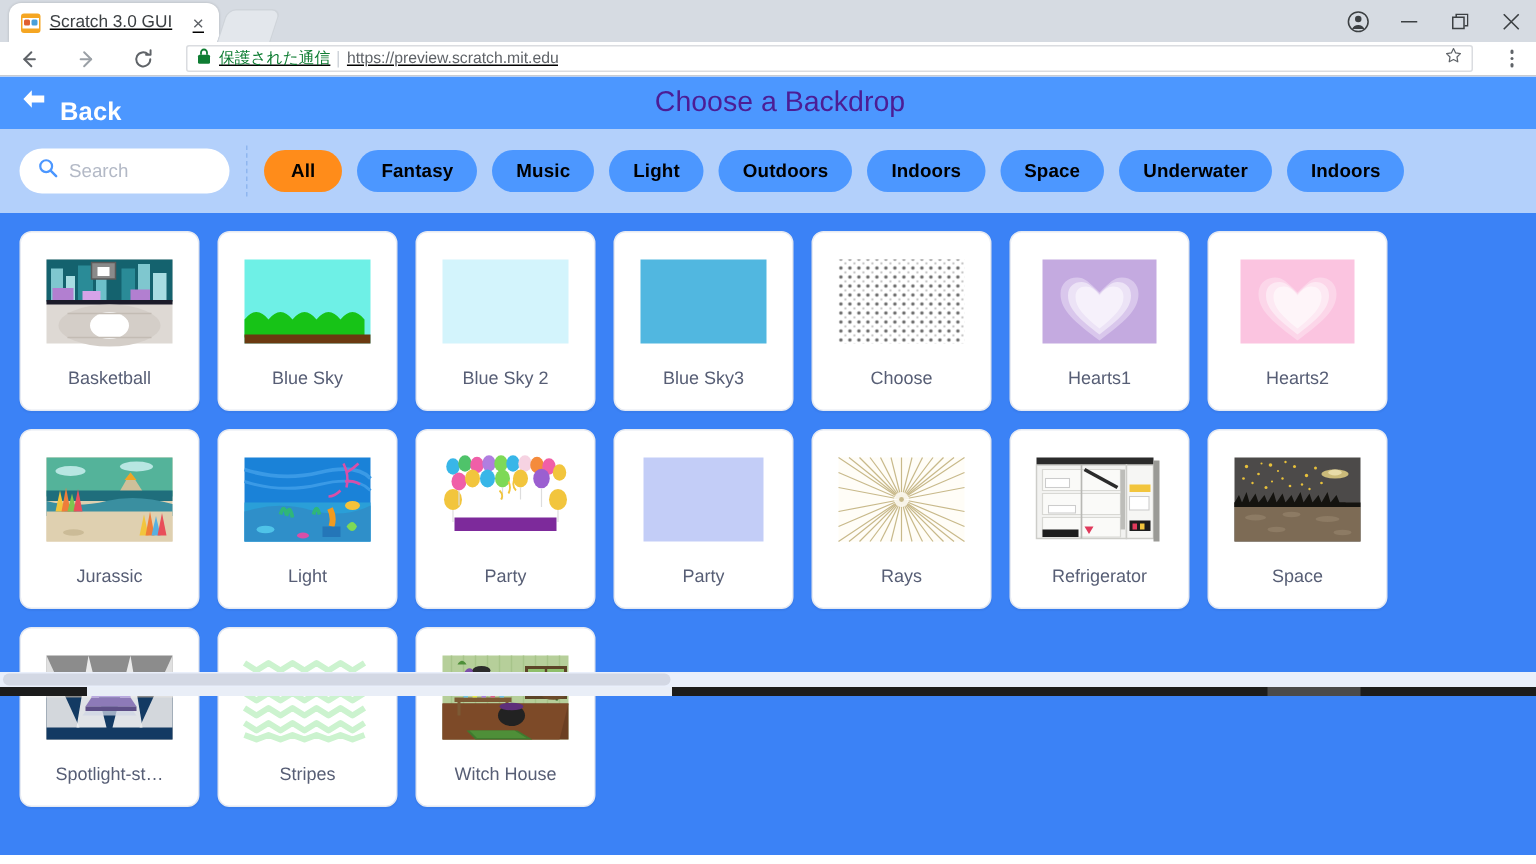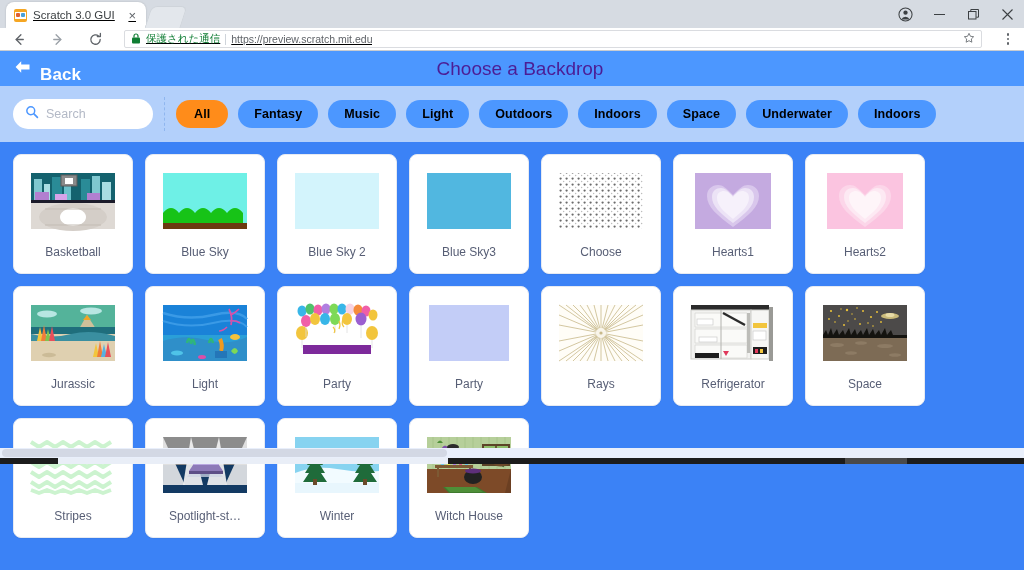--- a/index.html
+++ b/index.html
@@ -613,66 +613,52 @@
               <ellipse cx="34" cy="56" rx="6" ry="1.8" fill="#8d7b64"></ellipse>
               <ellipse cx="78" cy="58" rx="6" ry="1.8" fill="#8d7b64"></ellipse>
             </svg>
           </div>
           <div class="card-label">Space</div>
         </div>
 
         <div class="card">
           <div class="thumb">
             <svg class="thumb-img" viewBox="0 0 96 72">
-              <rect x="6" y="8" width="84" height="56" fill="#ffffff"></rect>
-              <g stroke="#ccf3cf" stroke-width="4" fill="none" stroke-linejoin="round">
-                <path d="M6 13l8 5 8-5 8 5 8-5 8 5 8-5 8 5 8-5 8 5 8-5"></path>
-                <path d="M6 23l8 5 8-5 8 5 8-5 8 5 8-5 8 5 8-5 8 5 8-5"></path>
-                <path d="M6 33l8 5 8-5 8 5 8-5 8 5 8-5 8 5 8-5 8 5 8-5"></path>
-                <path d="M6 43l8 5 8-5 8 5 8-5 8 5 8-5 8 5 8-5 8 5 8-5"></path>
-                <path d="M6 53l8 5 8-5 8 5 8-5 8 5 8-5 8 5 8-5 8 5 8-5"></path>
-                <path d="M6 61l8 3 8-3 8 3 8-3 8 3 8-3 8 3 8-3 8 3 8-3"></path>
-              </g>
-            </svg>
-          </div>
-          <div class="card-label">Stripes</div>
-        </div>
-
-        <div class="card">
-          <div class="thumb">
-            <svg class="thumb-img" viewBox="0 0 96 72">
               <rect x="6" y="8" width="84" height="56" fill="#8c8c8c"></rect>
               <rect x="6" y="36" width="84" height="28" fill="#133a63"></rect>
               <path d="M6 8l22 48L6 56z" fill="#e9e9e9" opacity="0.9"></path>
               <path d="M34 8L26 56h20z" fill="#f2f2f2" opacity="0.92"></path>
               <path d="M62 8l8 48H50z" fill="#f2f2f2" opacity="0.92"></path>
               <path d="M90 8L68 56h22z" fill="#e9e9e9" opacity="0.9"></path>
               <path d="M30 48h36l-6-8H36z" fill="#cfd6e4" opacity="0.75"></path>
               <path d="M36 36h26l4 6H32z" fill="#8d7ab8"></path>
               <path d="M36 33h26v3H36z" fill="#b9a8e0"></path>
               <path d="M32 42h34v3H32z" fill="#5e4f87"></path>
             </svg>
           </div>
           <div class="card-label">Spotlight-st…</div>
         </div>
 
         <div class="card">
           <div class="thumb">
             <svg class="thumb-img" viewBox="0 0 96 72">
-              <rect x="6" y="8" width="84" height="56" fill="#87d3f0"></rect>
-              <path d="M6 44q20-8 42-4t42 2v22H6z" fill="#f2fbff"></path>
-              <rect x="6" y="54" width="84" height="10" fill="#e8f6fd"></rect>
-              <path d="M26 22l8 14h-16zM26 28l10 16H16zM26 35l12 18H14z" fill="#1f6b3a"></path>
-              <rect x="24" y="50" width="4" height="6" fill="#6b4a2a"></rect>
-              <path d="M76 22l8 14h-16zM76 28l10 16H66zM76 35l12 18H64z" fill="#1f6b3a"></path>
-              <rect x="74" y="50" width="4" height="6" fill="#6b4a2a"></rect>
-            </svg>
-          </div>
-          <div class="card-label">Winter</div>
-        </div>
+              <rect x="6" y="8" width="84" height="56" fill="#ffffff"></rect>
+              <g stroke="#ccf3cf" stroke-width="4" fill="none" stroke-linejoin="round">
+                <path d="M6 13l8 5 8-5 8 5 8-5 8 5 8-5 8 5 8-5 8 5 8-5"></path>
+                <path d="M6 23l8 5 8-5 8 5 8-5 8 5 8-5 8 5 8-5 8 5 8-5"></path>
+                <path d="M6 33l8 5 8-5 8 5 8-5 8 5 8-5 8 5 8-5 8 5 8-5"></path>
+                <path d="M6 43l8 5 8-5 8 5 8-5 8 5 8-5 8 5 8-5 8 5 8-5"></path>
+                <path d="M6 53l8 5 8-5 8 5 8-5 8 5 8-5 8 5 8-5 8 5 8-5"></path>
+                <path d="M6 61l8 3 8-3 8 3 8-3 8 3 8-3 8 3 8-3 8 3 8-3"></path>
+              </g>
+            </svg>
+          </div>
+          <div class="card-label">Stripes</div>
+        </div>
+
 
         <div class="card">
           <div class="thumb">
             <svg class="thumb-img" viewBox="0 0 96 72">
               <rect x="6" y="8" width="84" height="56" fill="#b6cf9a"></rect>
               <g stroke="#a7c48a" stroke-width="1">
                 <path d="M12 8v34M20 8v34M28 8v34M36 8v34M44 8v34M52 8v34M60 8v34M68 8v34M76 8v34M84 8v34"></path>
               </g>
               <rect x="62" y="16" width="26" height="20" fill="#8fbf6a" stroke="#5c4427" stroke-width="2"></rect>
               <path d="M62 26h26M75 16v20" stroke="#5c4427" stroke-width="1.6"></path>

